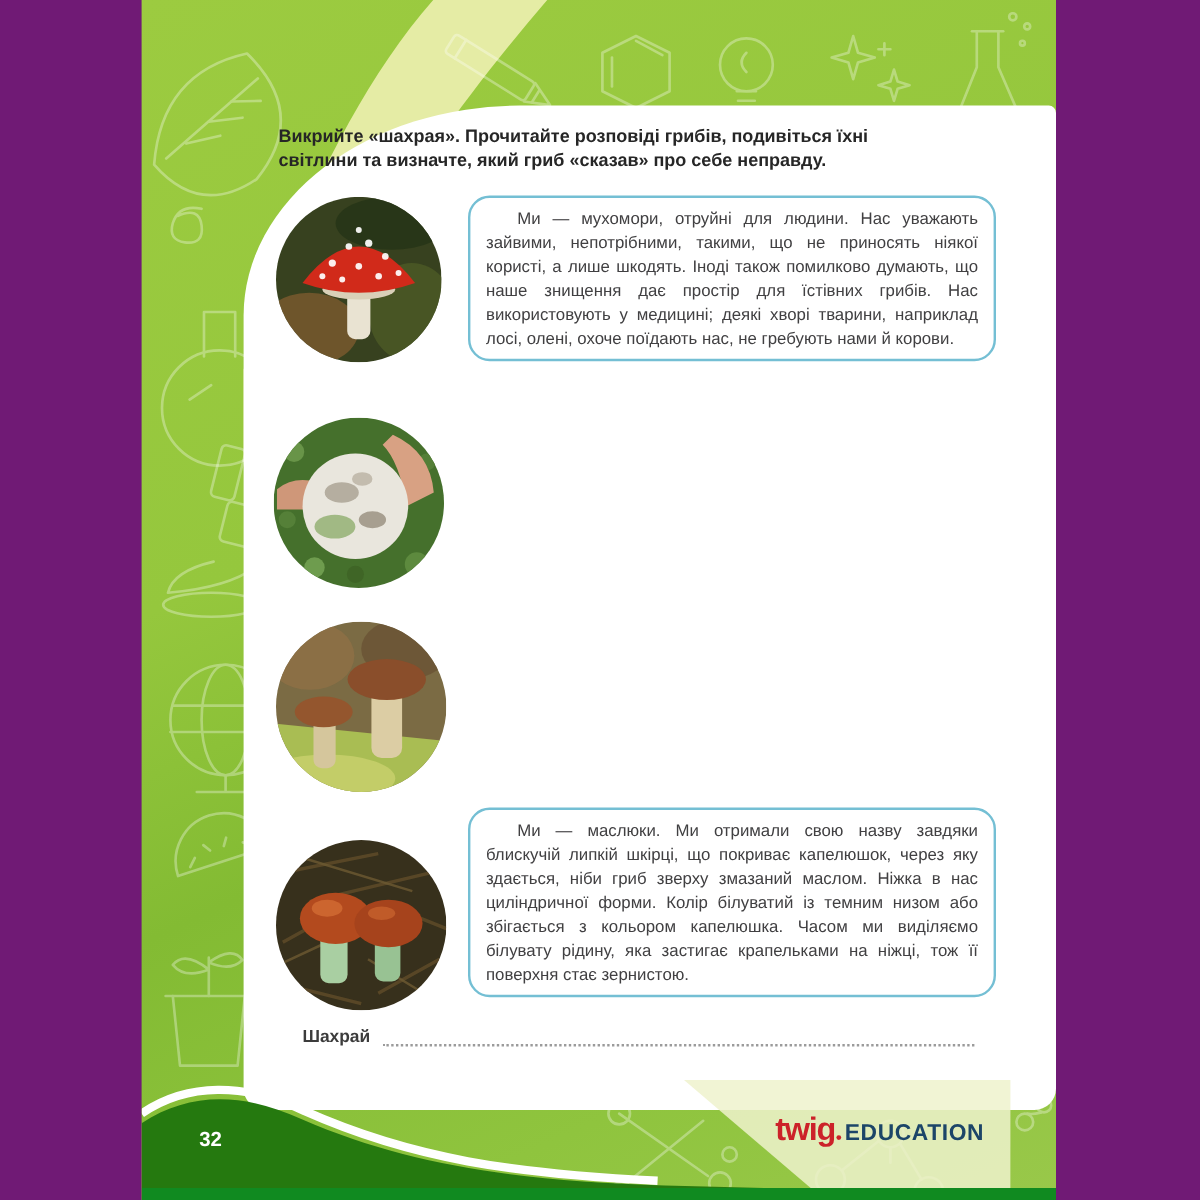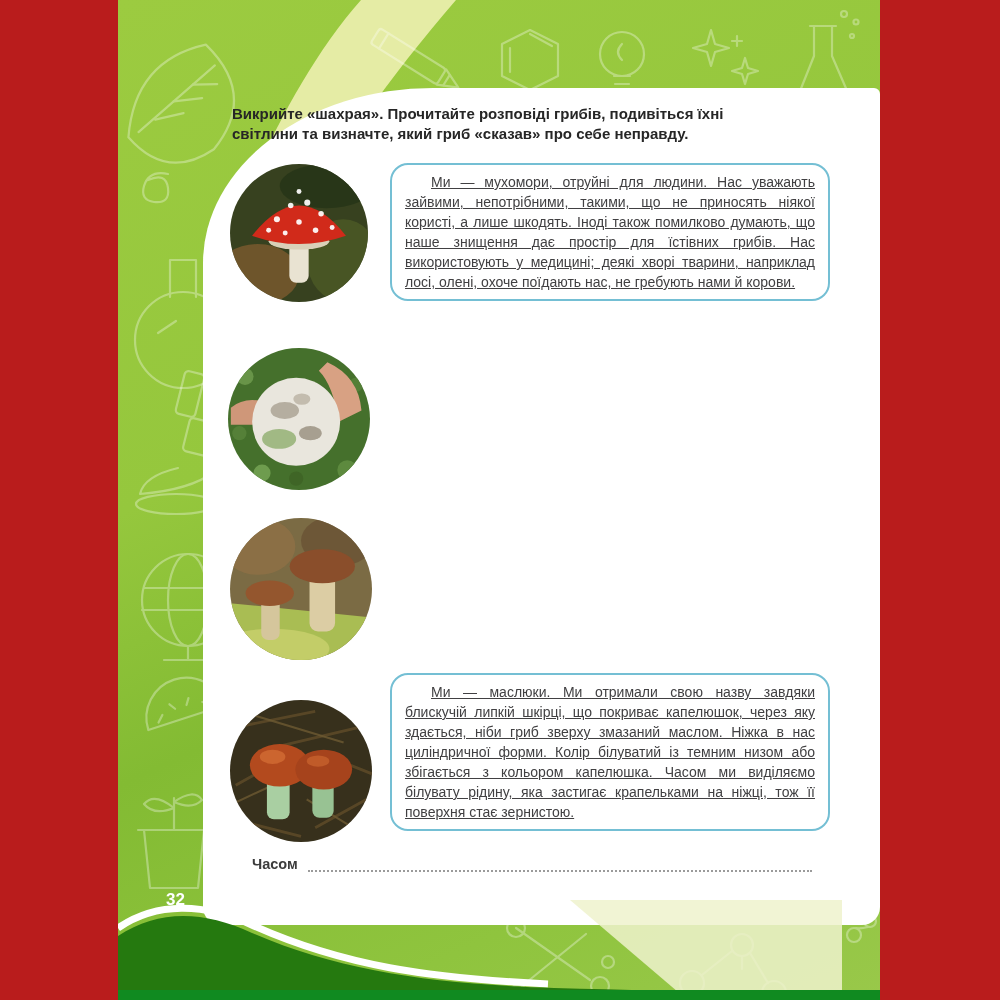--- a/index.html
+++ b/index.html
@@ -1,17 +1,17 @@
 <!DOCTYPE html>
 <html><head>
 <meta charset="utf-8">
 <style>
   * { margin:0; padding:0; box-sizing:border-box; }
   html,body { width:1000px; height:1000px; background:#fff; font-family:"Liberation Sans", sans-serif; }
-  .stage { position:relative; width:1000px; height:1000px; background:#b91c1c; overflow:hidden; }
+  .stage { position:relative; width:1000px; height:1000px; background:#701a75; overflow:hidden; }
 
   
   .page { position:absolute; left:118px; top:0; width:762px; height:1000px; overflow:hidden;
           background:linear-gradient(155deg,#9ccb40 0%,#95c73d 38%,#83bb33 58%,#8fc43e 82%,#99c84a 100%); }
 
   .bg-svg { position:absolute; left:0; top:0; width:762px; height:1000px; }
   .doodle { stroke:#ffffff; fill:none; stroke-width:2.2; opacity:0.32; stroke-linecap:round; stroke-linejoin:round; }
 
   
   .panel { position:absolute; left:85px; top:88px; width:677px; height:837px; background:#ffffff;
@@ -19,27 +19,27 @@
 
   .instruction { position:absolute; left:114px; top:104px; width:560px;
                  font-size:15px; font-weight:bold; line-height:19.5px; color:#262626; }
 
   .photo { position:absolute; border-radius:50%; overflow:hidden; }
   .photo svg { display:block; width:100%; height:100%; }
 
   .bubble { position:absolute; left:272px; width:440px; background:#fff;
             border:2px solid #74bfd4; border-radius:18px; padding:7px 13px;
             font-size:14px; line-height:20px; color:#414042; text-align:justify; }
-  .bubble p { text-indent:26px;text-decoration:underline; }
+  .bubble p { text-indent:26px; }
 
   .answer-row { position:absolute; left:134px; top:856px; width:560px; display:flex; align-items:flex-end; }
   .answer-label { font-size:14.5px; font-weight:bold; color:#3c3c3c; }
   .answer-line { flex:1; margin-left:10px; border-bottom:2px dotted #9b9b9b; height:14px; }
 
-  .page-number { position:absolute; left:48px; top:890px; font-size:17px; font-weight:bold; color:#ffffff; }
+  .page-number { position:absolute; left:48px; top:940px; font-size:17px; font-weight:bold; color:#ffffff; }
 
   .logo { position:absolute; left:528px; top:926px; display:flex; align-items:baseline; }
   .logo-twig { font-size:27px; font-weight:bold; color:#cc2229; letter-spacing:-1px; text-transform:lowercase; }
   .logo-dot { width:4px; height:4px; background:#cc2229; border-radius:50%; margin:0 3px 14px 1px; }
   .logo-education { font-size:19px; font-weight:bold; color:#1c4568; letter-spacing:0.5px; }
 </style>
 </head>
 <body>
 
 <div class="stage">
@@ -240,20 +240,25 @@
         <ellipse cx="66" cy="49" rx="20" ry="14" fill="#a6431c"></ellipse>
         <ellipse cx="30" cy="40" rx="9" ry="5" fill="#d06a33" opacity="0.85"></ellipse>
         <ellipse cx="62" cy="43" rx="8" ry="4" fill="#c45f2c" opacity="0.85"></ellipse>
       </svg>
     </div>
     <div class="bubble" style="top:673px">
       <p>Ми — маслюки. Ми отримали свою назву завдяки блискучій липкій шкірці, що покриває капелюшок, через яку здається, ніби гриб зверху змазаний маслом. Ніжка в нас циліндричної форми. Колір білуватий із темним низом або збігається з кольором капелюшка. Часом ми виділяємо білувату рідину, яка застигає крапельками на ніжці, тож її поверхня стає зернистою.</p>
     </div>
 
     <div class="answer-row">
-      <span class="answer-label">Часом</span>
+      <span class="answer-label">Шахрай</span>
       <span class="answer-line"></span>
     </div>
 
     <div class="page-number">32</div>
+    <div class="logo">
+      <span class="logo-twig">twig</span>
+      <span class="logo-dot"></span>
+      <span class="logo-education">EDUCATION</span>
+    </div>
 
   </div>
 </div>
 
 </body></html>

